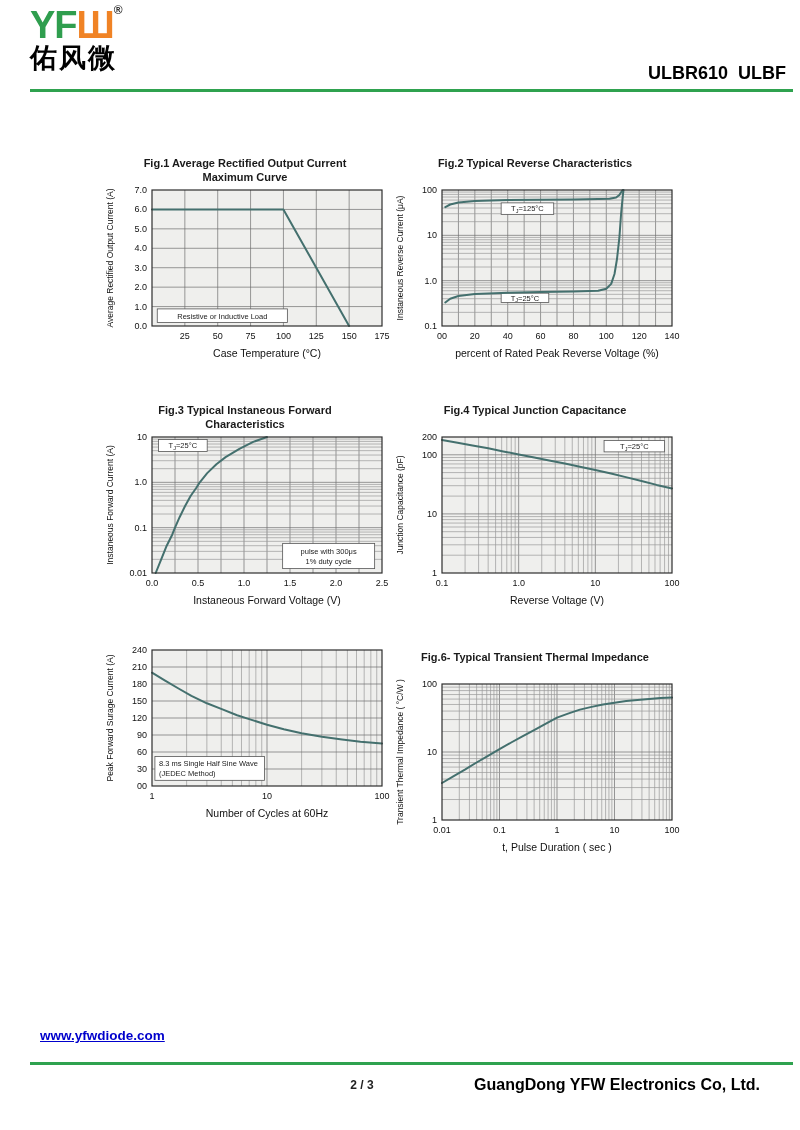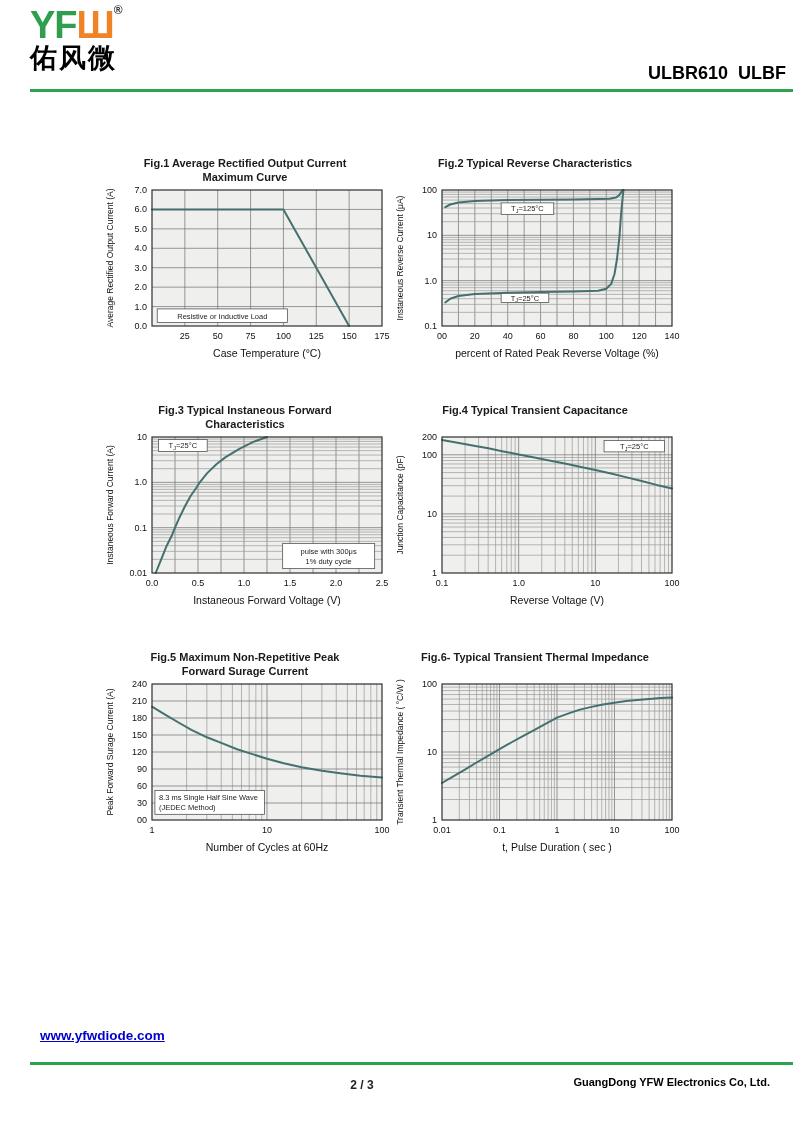--- a/index.html
+++ b/index.html
@@ -23,21 +23,21 @@
   .fig-head{margin-top:6px;height:28px;text-align:center;}
   .fig-title{font-size:11px;font-weight:bold;color:#1a1a1a;line-height:14px;}
   svg.chart{display:block;margin:0 auto;overflow:visible;}
 
   
   .footer-rule{position:absolute;top:1062px;left:30px;width:763px;height:3px;background:#2fa24f;}
   .site{position:absolute;top:1028px;left:40px;font-size:13.5px;font-weight:bold;
         color:#0000cc;text-decoration:underline;}
   .pageno{position:absolute;top:1078px;left:0;width:724px;text-align:center;
           font-size:12px;font-weight:bold;color:#222;}
-  .company{position:absolute;top:1076px;right:30px;font-size:11px;font-weight:bold;color:#000;}
+  .company{position:absolute;top:1076px;right:40px;font-size:16px;font-weight:bold;color:#000;}
 </style>
 </head>
 <body>
 
 <div class="page">
 
   <div>
     <div class="logo">
       <div class="logo-main"><span class="logo-yf">YF</span><span class="logo-w">Ш</span><sup class="logo-reg">®</sup></div>
       <div class="logo-cn">佑风微</div>
@@ -220,21 +220,21 @@
           <text x="47" y="54.33333333333334" font-size="9" fill="#111" text-anchor="end">1.0</text>
           <text x="47" y="99.66666666666667" font-size="9" fill="#111" text-anchor="end">0.1</text>
           <text x="47" y="145" font-size="9" fill="#111" text-anchor="end">0.01</text>
           <text x="167" y="173" font-size="10.5" fill="#111" text-anchor="middle">Instaneous Forward Voltage (V)</text>
           <text x="13" y="74" font-size="8.5" fill="#111" text-anchor="middle" transform="rotate(-90 13 74)">Instaneous Forward Current (A)</text>
         </svg>
     </div>
 
     <div class="figure">
       <div class="fig-head">
-        <div class="fig-title">Fig.4 Typical Transient Capacitance</div>
+        <div class="fig-title">Fig.4 Typical Junction Capacitance</div>
         <div class="fig-title"></div>
       </div>
       <svg class="chart" width="290" height="192" viewBox="0 0 290 192">
           <rect x="52" y="6" width="230" height="136" fill="#efefed"></rect>
           <line x1="75.07896633423857" y1="6" x2="75.07896633423857" y2="142" stroke="#9a9a9a" stroke-width="0.7"></line>
           <line x1="88.57929619517412" y1="6" x2="88.57929619517412" y2="142" stroke="#9a9a9a" stroke-width="0.7"></line>
           <line x1="98.15793266847712" y1="6" x2="98.15793266847712" y2="142" stroke="#9a9a9a" stroke-width="0.7"></line>
           <line x1="105.5877003324281" y1="6" x2="105.5877003324281" y2="142" stroke="#9a9a9a" stroke-width="0.7"></line>
           <line x1="111.65826252941268" y1="6" x2="111.65826252941268" y2="142" stroke="#9a9a9a" stroke-width="0.7"></line>
           <line x1="116.79084973442637" y1="6" x2="116.79084973442637" y2="142" stroke="#9a9a9a" stroke-width="0.7"></line>
@@ -287,24 +287,20 @@
           <text x="47" y="9" font-size="9" fill="#111" text-anchor="end">200</text>
           <text x="47" y="26.792066808102533" font-size="9" fill="#111" text-anchor="end">100</text>
           <text x="47" y="85.89603340405127" font-size="9" fill="#111" text-anchor="end">10</text>
           <text x="47" y="145" font-size="9" fill="#111" text-anchor="end">1</text>
           <text x="167" y="173" font-size="10.5" fill="#111" text-anchor="middle">Reverse  Voltage (V)</text>
           <text x="13" y="74" font-size="8.5" fill="#111" text-anchor="middle" transform="rotate(-90 13 74)">Junction Capacitance (pF)</text>
         </svg>
     </div>
 
     <div class="figure">
-      <div class="fig-head">
-        <div class="fig-title">Fig.5  Maximum Non-Repetitive Peak</div>
-        <div class="fig-title">Forward Surage Current</div>
-      </div>
       <svg class="chart" width="290" height="192" viewBox="0 0 290 192">
           <rect x="52" y="6" width="230" height="136" fill="#efefed"></rect>
           <line x1="86.61844950135784" y1="6" x2="86.61844950135784" y2="142" stroke="#9a9a9a" stroke-width="0.7"></line>
           <line x1="106.86894429276117" y1="6" x2="106.86894429276117" y2="142" stroke="#9a9a9a" stroke-width="0.7"></line>
           <line x1="121.23689900271567" y1="6" x2="121.23689900271567" y2="142" stroke="#9a9a9a" stroke-width="0.7"></line>
           <line x1="132.38155049864218" y1="6" x2="132.38155049864218" y2="142" stroke="#9a9a9a" stroke-width="0.7"></line>
           <line x1="141.48739379411901" y1="6" x2="141.48739379411901" y2="142" stroke="#9a9a9a" stroke-width="0.7"></line>
           <line x1="149.18627460163952" y1="6" x2="149.18627460163952" y2="142" stroke="#9a9a9a" stroke-width="0.7"></line>
           <line x1="155.8553485040735" y1="6" x2="155.8553485040735" y2="142" stroke="#9a9a9a" stroke-width="0.7"></line>
           <line x1="161.73788858552234" y1="6" x2="161.73788858552234" y2="142" stroke="#9a9a9a" stroke-width="0.7"></line>

